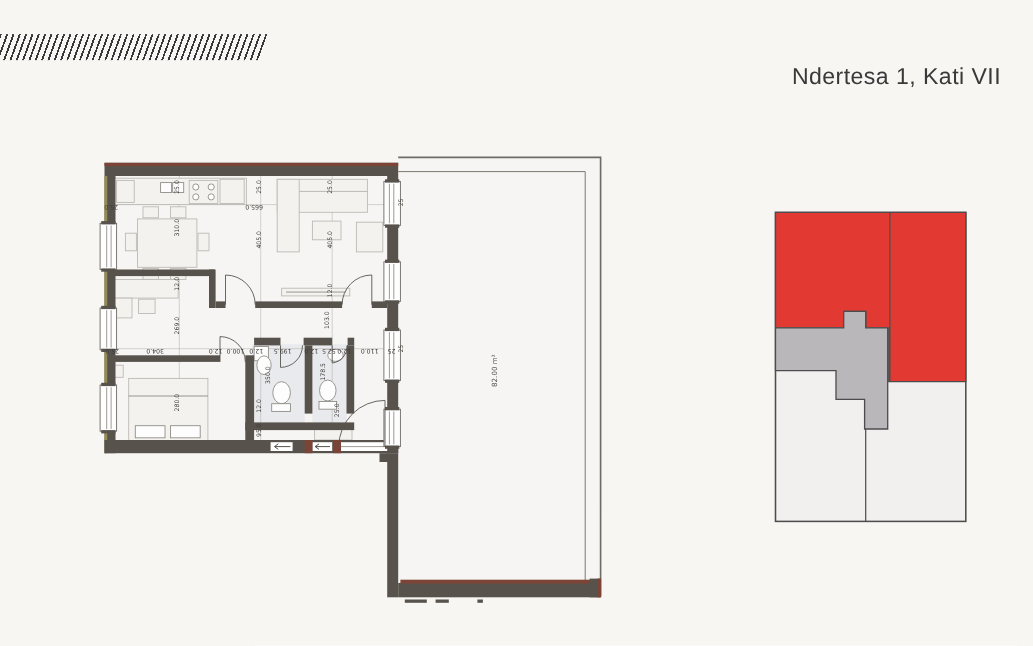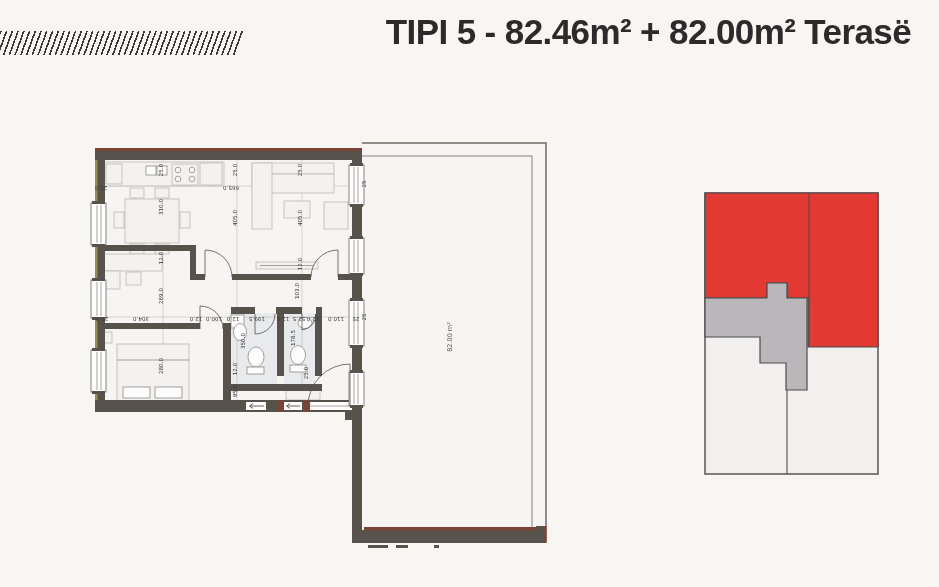--- a/index.html
+++ b/index.html
@@ -37,21 +37,21 @@
   .mp-gray{fill:var(--mapcore,#b9b7b9);stroke:var(--mapline,#4c4c4e);stroke-width:1.2;}
   .mp-base{fill:var(--mapother,#f1f0ee);stroke:var(--mapline,#4c4c4e);stroke-width:1.4;}
   .mp-line{stroke:var(--mapline,#4c4c4e);stroke-width:1.1;}
 </style>
 </head>
 <body>
 
 <div class="page">
 
   <div class="hatch"></div>
-  <div class="title">TIPI 5 - 82.46m² + 82.00m² Terasë</div>
+  <div class="subtitle">Ndertesa 1, Kati VII</div>
 
   <svg width="939" height="587" viewBox="0 0 939 587">
 
     <g>
       <rect class="roomfill" x="362" y="143" width="184" height="388"></rect>
       <rect class="roomfill" x="95" y="148" width="267" height="264"></rect>
       <rect class="bathfill" x="229" y="313" width="48" height="74"></rect>
       <rect class="bathfill" x="284" y="313" width="31" height="74"></rect>
     </g>
 

